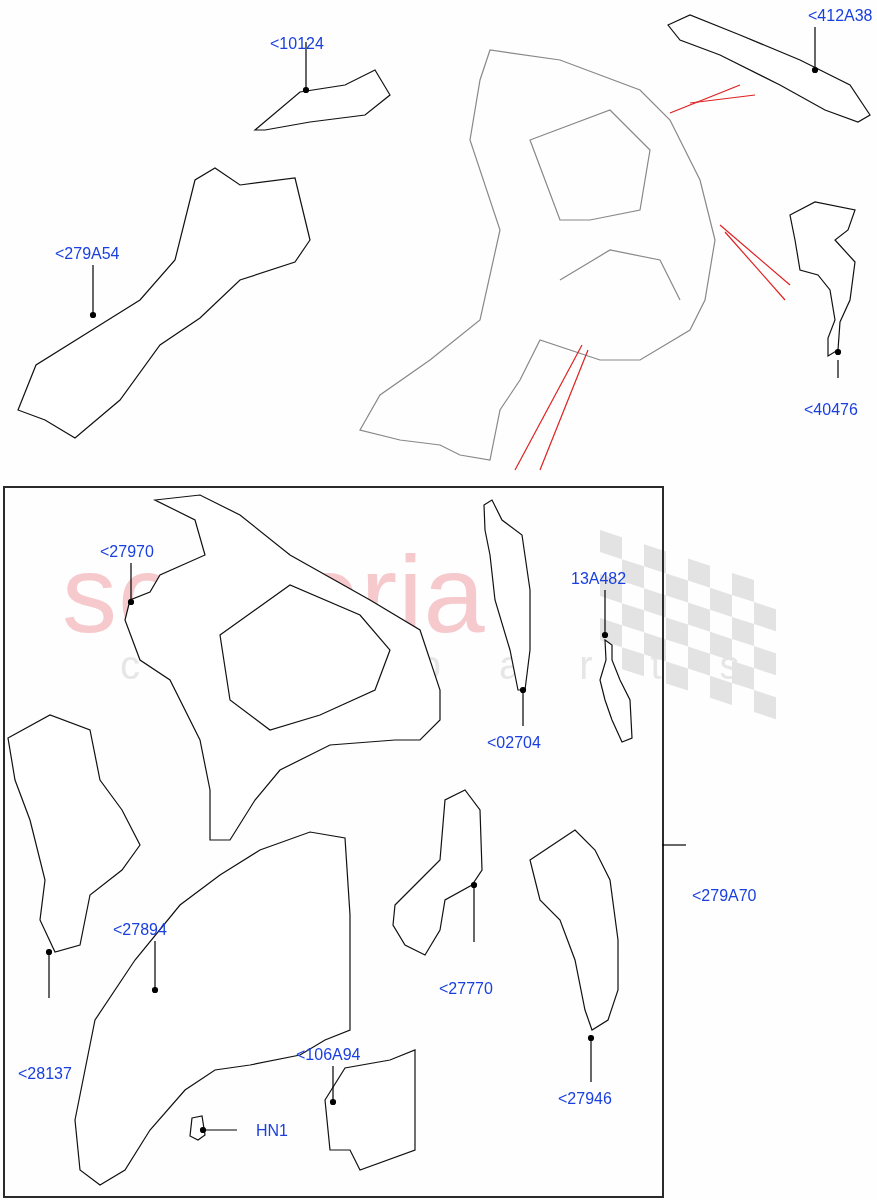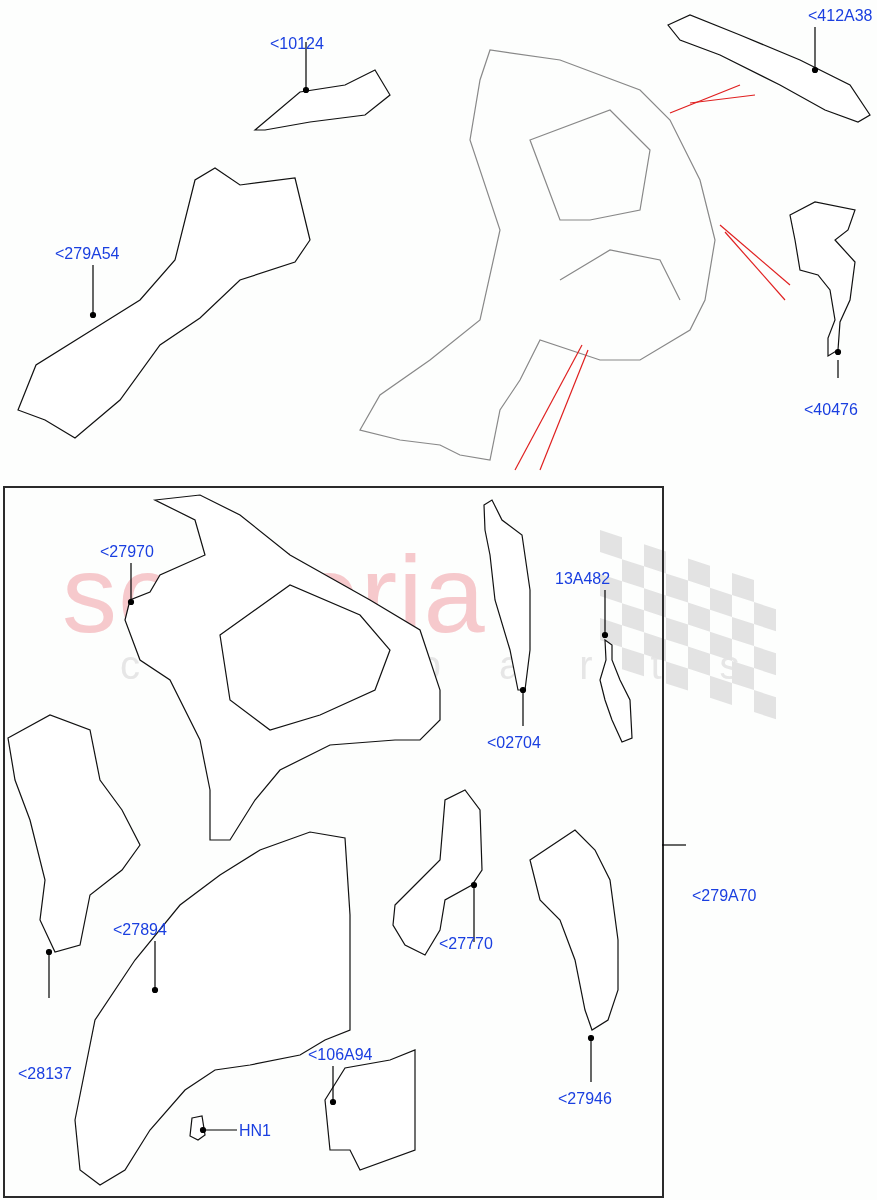--- a/index.html
+++ b/index.html
@@ -121,21 +121,21 @@
     <line x1="203" y1="1130" x2="237" y2="1130"></line>
       <circle cx="203" cy="1130" r="2.5"></circle>
   </g>
 </svg>
 
 <div class="lbl" style="left:270px;top:36px">&lt;10124</div>
 <div class="lbl" style="left:808px;top:8px">&lt;412A38</div>
 <div class="lbl" style="left:55px;top:246px">&lt;279A54</div>
 <div class="lbl" style="left:804px;top:402px">&lt;40476</div>
 <div class="lbl" style="left:100px;top:544px">&lt;27970</div>
-<div class="lbl" style="left:555px;top:571px">13A482</div>
+<div class="lbl" style="left:571px;top:571px">13A482</div>
 <div class="lbl" style="left:487px;top:735px">&lt;02704</div>
 <div class="lbl" style="left:692px;top:888px">&lt;279A70</div>
 <div class="lbl" style="left:113px;top:922px">&lt;27894</div>
-<div class="lbl" style="left:439px;top:936px">&lt;27770</div>
+<div class="lbl" style="left:439px;top:981px">&lt;27770</div>
 <div class="lbl" style="left:18px;top:1066px">&lt;28137</div>
-<div class="lbl" style="left:308px;top:1047px">&lt;106A94</div>
+<div class="lbl" style="left:296px;top:1047px">&lt;106A94</div>
 <div class="lbl" style="left:558px;top:1091px">&lt;27946</div>
-<div class="lbl" style="left:239px;top:1123px">HN1</div>
+<div class="lbl" style="left:256px;top:1123px">HN1</div>
 
 </body></html>

